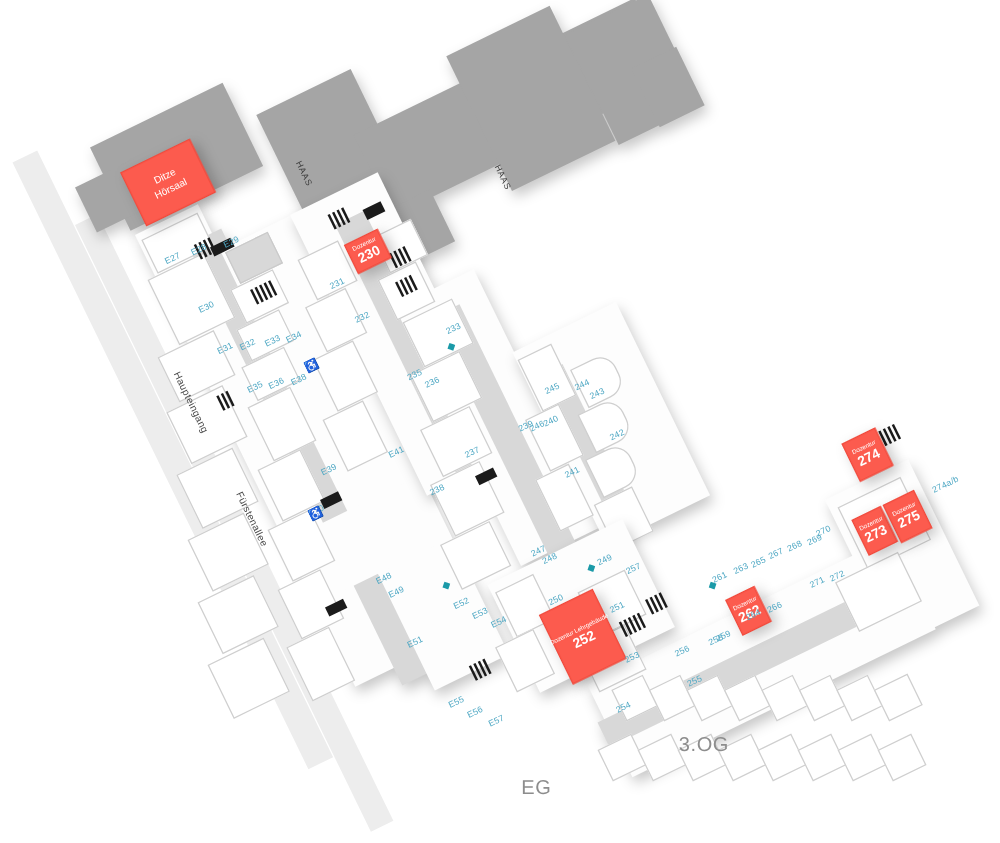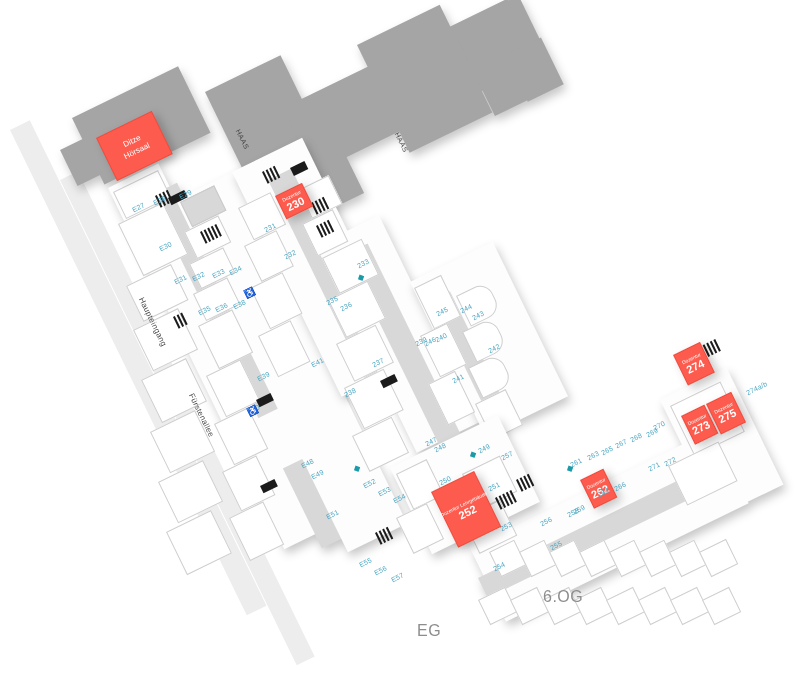--- a/index.html
+++ b/index.html
@@ -349,15 +349,15 @@
       <div class="mtxt" style="left: 400px; top: 131px; transform: rotate(64deg);">HAAS</div>
       <div class="ic" style="left: 356px; top: 275px; transform: rotate(-26deg);">◆</div>
       <div class="ic" style="left: 352px; top: 466px; transform: rotate(-26deg);">◆</div>
       <div class="ic" style="left: 468px; top: 452px; transform: rotate(-26deg);">◆</div>
       <div class="ic" style="left: 565px; top: 466px; transform: rotate(-26deg);">◆</div>
       <div class="ic" style="left: 243px; top: 292px; transform: rotate(-26deg);">♿</div>
       <div class="ic" style="left: 246px; top: 410px; transform: rotate(-26deg);">♿</div>
     </div>
 
   <div class="floorlab" style="left:417px;top:622px;">EG</div>
-  <div class="floorlab" style="left:543px;top:588px;">6.OG</div>
+  <div class="floorlab" style="left:543px;top:588px;">3.OG</div>
 
 </div>
 
 </body></html>

